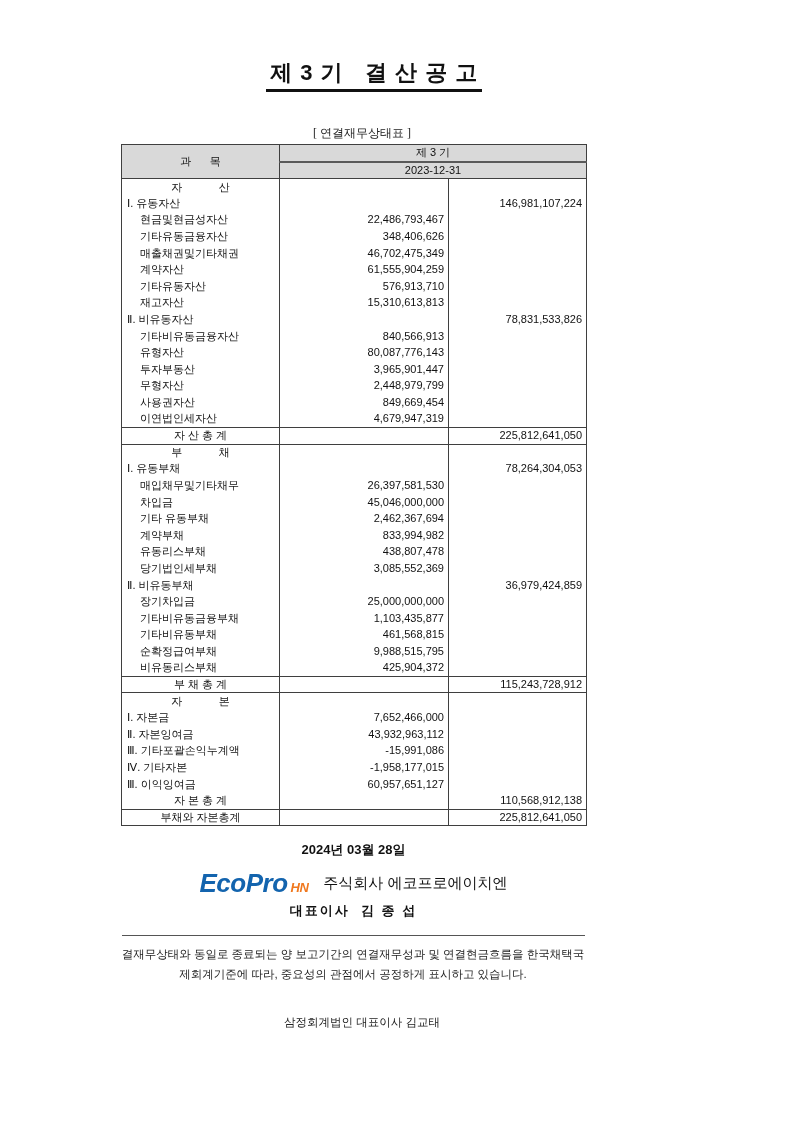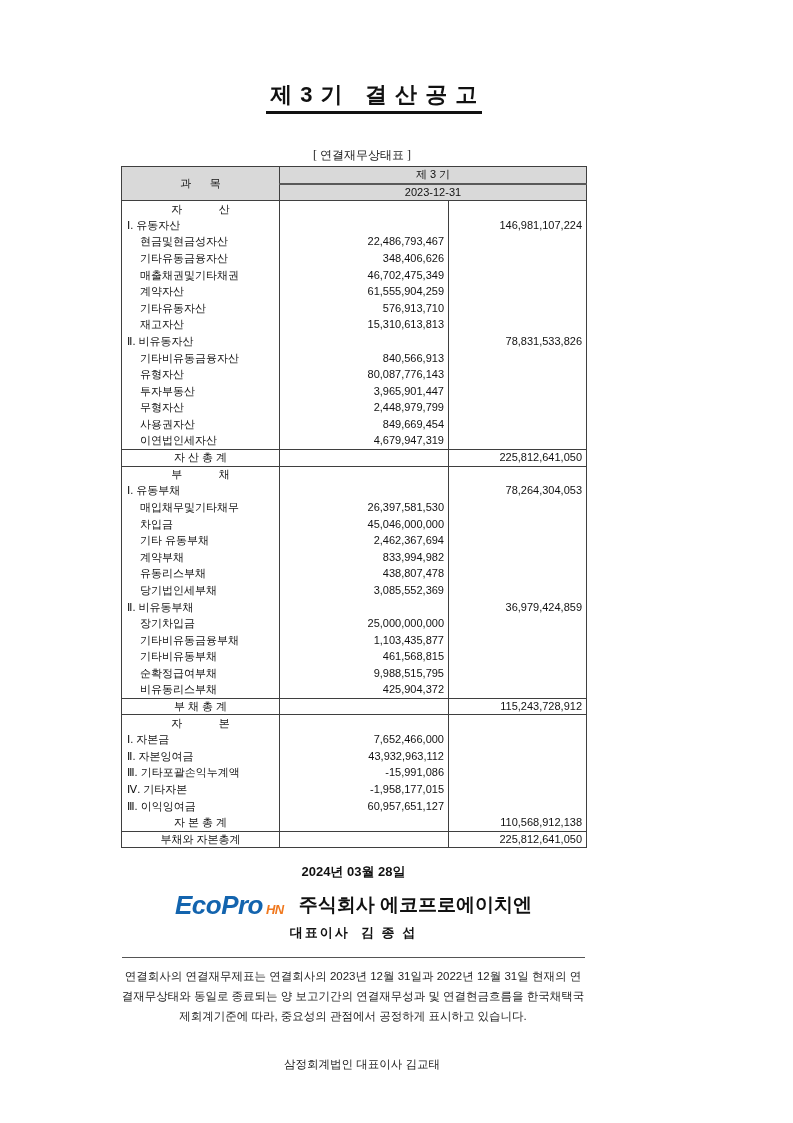--- a/index.html
+++ b/index.html
@@ -2,21 +2,21 @@
 <html style="--border: #3f3f3f; --header-bg: #d9d9d9; --header-line: #595959; --logo-blue: #1364ae; --logo-orange: #f0781e;"><head>
 <meta charset="utf-8">
 <style>
   * { margin:0; padding:0; box-sizing:border-box; }
   html,body { background:#ffffff; }
   body {
     width:793px; height:1123px;
     font-family:"Liberation Sans","DejaVu Sans",sans-serif;
     color:#111; -webkit-font-smoothing:antialiased;
   }
-  .page { position:relative; width:724px; height:1123px; background:#fff; overflow:hidden; padding-top:54px; }
+  .page { position:relative; width:724px; height:1123px; background:#fff; overflow:hidden; padding-top:32px; }
 
   .doc-title { text-align:center; font-size:22px; font-weight:bold; white-space:pre; }
   .doc-title .u { display:inline-block; border-bottom:3px solid #111; padding:0 4px 1px 4px; letter-spacing:1px; }
   .doc-subtitle { text-align:center; font-size:12px; margin-top:7px; white-space:pre; color:#222;font-family:Liberation Serif, serif; }
 
   .content { width:465px; margin-left:121px; }
   .meta-row { display:flex; justify-content:space-between; align-items:flex-end; font-size:11px; margin-top:5px; padding:0 1px; white-space:pre; }
 
   table.bs { border-collapse:collapse; width:465px; table-layout:fixed; margin-top:2px;
              font-size:11px; color:#111; }
@@ -37,21 +37,21 @@
   .bs tr.row-section td.c-item, .bs tr.row-total td.c-item { text-align:center; }
   .bs tr.row-l1 td.c-item { padding-left:5px; }
   .bs tr.row-l2 td.c-item { padding-left:18px; }
 
   .notice { font-size:11px; margin-top:5px; padding-left:1px; white-space:pre; }
   .sig-date { text-align:center; font-size:13px; font-weight:bold; margin-top:15px; white-space:pre; }
   .company-line { display:flex; justify-content:center; align-items:center; margin-top:10px; height:28px; }
   .logo { display:inline-flex; align-items:baseline; font-style:italic; font-weight:bold; letter-spacing:-0.5px; }
   .logo-ecopro { color:var(--logo-blue,#1364ae); font-size:26px; }
   .logo-hn { color:var(--logo-orange,#f0781e); font-size:13px; margin-left:3px; }
-  .company-name { font-size:19px; font-weight:bold; margin-left:15px; white-space:pre; }
+  .company-name { font-size:15px; font-weight:normal; margin-left:15px; white-space:pre; }
   .ceo-line { text-align:center; font-size:13px; font-weight:bold; margin-top:5px; letter-spacing:2px; white-space:pre; }
 
   .sep-rule { width:463px; margin-left:122px; border:none; border-top:1.6px solid #555; margin-top:15px; }
   .audit-note { width:480px; margin-left:113px; margin-top:8px; font-size:11.5px; line-height:20px;
                 text-align:center; color:#222; }
   .audit-note div { white-space:pre; }
   .auditor-line { text-align:center; font-size:11.5px; margin-top:31px; white-space:pre; color:#222; }
   .footer-center { width:465px; margin-left:121px; }
 </style>
 </head>
@@ -290,19 +290,18 @@
         <span class="logo-hn">HN</span>
       </span>
       <span class="company-name">주식회사 에코프로에이치엔</span>
     </div>
     <div class="ceo-line">대표이사  김 종 섭</div>
   </div>
 
   <hr class="sep-rule">
 
   <div class="audit-note">
-    <div>연결회사의 연결재무제표는 연결회사의 2023년 12월 31일과 2022년 12월 31일 현재의 연</div>
     <div>결재무상태와 동일로 종료되는 양 보고기간의 연결재무성과 및 연결현금흐름을 한국채택국</div>
     <div>제회계기준에 따라, 중요성의 관점에서 공정하게 표시하고 있습니다.</div>
   </div>
   <div class="auditor-line">삼정회계법인 대표이사 김교태</div>
 
 </div>
 
 </body></html>

